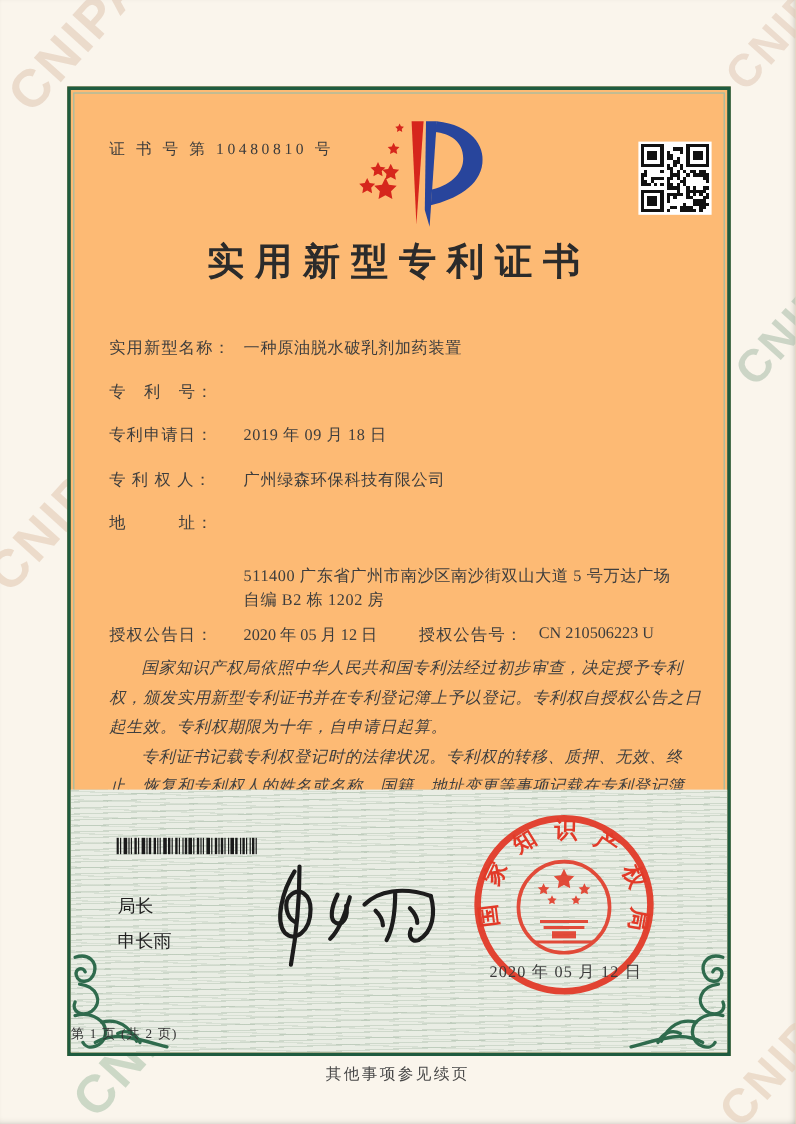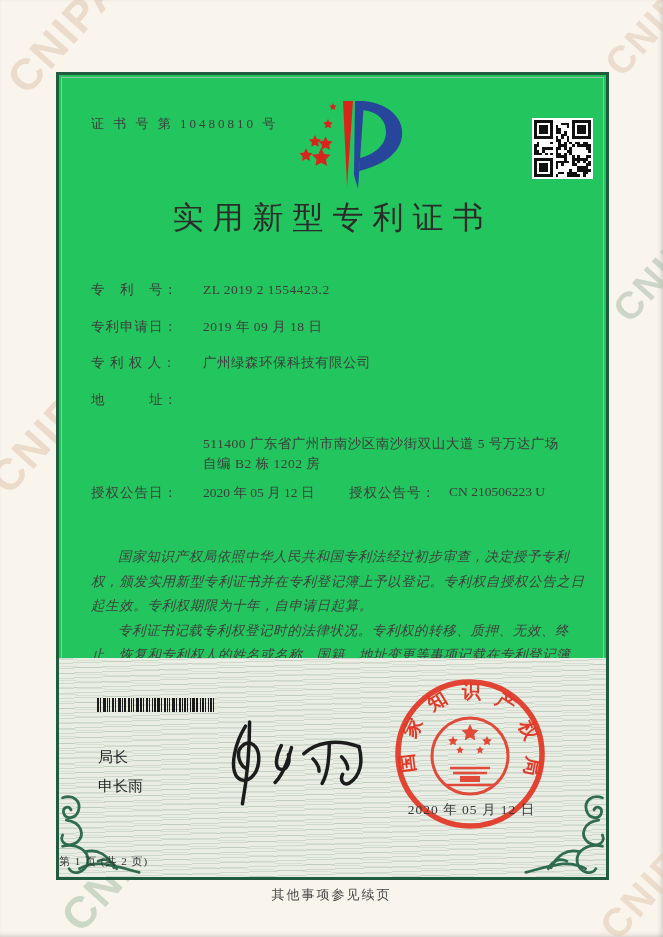--- a/index.html
+++ b/index.html
@@ -4,47 +4,47 @@
 <style>
   html,body{margin:0;padding:0;}
   body{background:#ffffff;font-family:"Liberation Serif","DejaVu Serif",serif;}
   .page{position:relative;width:663px;height:937px;background:#faf5ec;overflow:hidden;
         box-shadow:inset -4px 0 6px -4px rgba(0,0,0,.25), inset 0 -4px 6px -4px rgba(0,0,0,.2);}
   
   .wm{position:absolute;font-family:"Liberation Sans",sans-serif;font-weight:bold;
       transform:rotate(-48deg);letter-spacing:2px;pointer-events:none;user-select:none;}
   
   .frame{position:absolute;left:56px;top:72px;width:547px;height:802px;
-         border:3px solid #1e5b3f;background:#22c55e;}
+         border:3px solid #1e5b3f;background:#fdba74;}
   .frame-inner-line{position:absolute;inset:2px;border:1px solid #9dbda6;pointer-events:none;}
   
   .certno{position:absolute;left:32px;top:40px;font-size:13px;letter-spacing:3px;color:#3c3c3c;}
   .logo{position:absolute;left:228px;top:22px;width:124px;height:98px;}
   .qr{position:absolute;left:473px;top:43px;width:57px;height:57px;background:#fff;padding:2px;}
   .title{position:absolute;left:0;top:122px;width:100%;text-align:center;
-         font-size:31px;font-weight:normal;letter-spacing:9px;color:#2b2b2b;}
+         font-size:31px;font-weight:bold;letter-spacing:9px;color:#2b2b2b;}
   
   .fields{position:absolute;left:32px;top:205px;width:478px;font-size:13.5px;color:#3d3d3d;}
   .frow{display:flex;margin-bottom:16.5px;line-height:20px;}
   .flabel{flex:0 0 112px;white-space:nowrap;letter-spacing:1px;}
   .fvalue{flex:1;letter-spacing:0.5px;}
   .grant-row{display:flex;margin-top:-2px;}
   .grant-left{flex:0 0 258px;display:flex;}
   .grant-right{flex:1;display:flex;}
   
   .paras{position:absolute;left:32px;top:470px;width:505px;font-size:13.5px;line-height:24.5px;
          color:#3f3f3f;font-style:italic;}
   .paras p{margin:0;text-indent:2em;letter-spacing:0.6px;}
   
   .panel{position:absolute;left:0;right:0;bottom:0;height:219px;
      background-color:#e9ede4;
      background-image:repeating-linear-gradient(178deg, rgba(96,132,100,.20) 0 1px, rgba(0,0,0,0) 1px 5px),
                       repeating-linear-gradient(2deg, rgba(96,132,100,.13) 0 1px, rgba(0,0,0,0) 1px 7px);}
   .barcode{position:absolute;left:38px;top:40px;width:172px;height:14px;}
-  .signer{position:absolute;left:39px;top:84px;font-family:Liberation Sans, sans-serif;
+  .signer{position:absolute;left:39px;top:84px;font-family:Liberation Serif, serif;
           font-size:15px;color:#1f1f1f;line-height:29px;}
   .signature{position:absolute;left:155px;top:60px;width:155px;height:92px;}
   .seal{position:absolute;left:333px;top:18px;width:156px;height:156px;}
   .seal-date{position:absolute;left:340px;top:143px;width:145px;text-align:center;
              font-size:13.5px;letter-spacing:1px;color:#3a3a3a;white-space:nowrap;}
   .flourish{position:absolute;bottom:-2px;width:84px;height:86px;}
   .flourish.left{left:-2px;}
   .flourish.right{right:-2px;transform:scaleX(-1);}
   .pageno{position:absolute;left:0;bottom:8px;width:100%;
           font-size:11px;color:#333;letter-spacing:1px;}
@@ -304,22 +304,25 @@
         <rect x="14" y="20" width="1" height="1" fill="#111"></rect>
         <rect x="15" y="20" width="1" height="1" fill="#111"></rect>
         <rect x="16" y="20" width="1" height="1" fill="#111"></rect>
         <rect x="18" y="20" width="1" height="1" fill="#111"></rect>
       </svg>
 
     <div class="title">实用新型专利证书</div>
 
     <div class="fields">
       <div class="frow">
+        <span class="flabel">实用新型名称：</span>
+        <span class="fvalue">一种原油脱水破乳剂加药装置</span>
+      </div>
+      <div class="frow">
         <span class="flabel">专　利　号：</span>
-        <span class="fvalue">ZL 2019 2 1554423.2</span>
       </div>
       <div class="frow">
         <span class="flabel">专利申请日：</span>
         <span class="fvalue">2019 年 09 月 18 日</span>
       </div>
       <div class="frow">
         <span class="flabel">专 利 权 人：</span>
         <span class="fvalue">广州绿森环保科技有限公司</span>
       </div>
       <div class="frow" style="margin-bottom:12px;">

